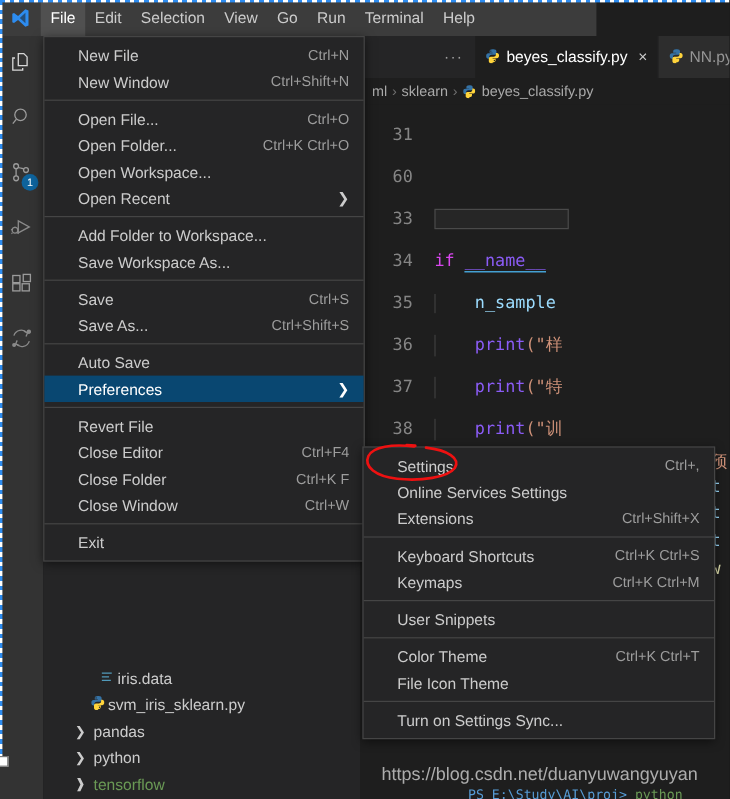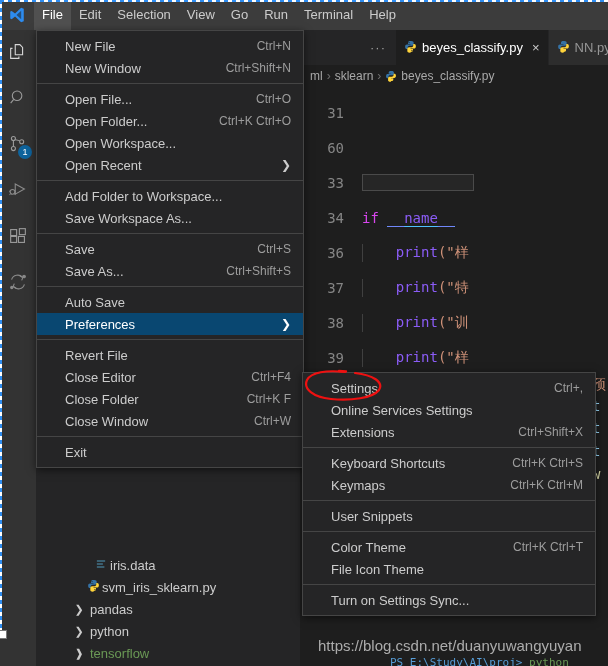--- a/index.html
+++ b/index.html
@@ -29,21 +29,21 @@
     background: repeating-linear-gradient(90deg,#2d8cf0 0 4px,#ffffff 4px 8px); }
   .sel-border.left   { left:0; top:0; width:2px; height:634px;
     background: repeating-linear-gradient(180deg,#2d8cf0 0 4px,#ffffff 4px 8px); }
   .sel-handle {
     position:absolute; width:7px; height:7px; background:#ffffff;
     border:1px solid #777; z-index:901;
   }
 
   
   .titlebar {
-    position:absolute; left:0; top:0; width:608px; height:30px;
+    position:absolute; left:0; top:0; width:497px; height:30px;
     background:#3c3c3c; display:flex; align-items:center;
   }
   .vscode-logo {
     width:34px; height:30px; display:flex; align-items:center; justify-content:center;
   }
   .menu-root { display:flex; align-items:center; height:30px; }
   .menu-root .mi {
     padding:0 8px; height:30px; line-height:30px; font-size:13px; color:#cccccc;
     white-space:nowrap;
   }
@@ -69,21 +69,21 @@
   .sidebar {
     position:absolute; left:36px; top:30px; width:264px; height:636px;
     background:#252526;
   }
   .tree {
     position:absolute; left:0; bottom:0; width:264px;
     padding-bottom:2px;
   }
   .tree-row {
     height:22px; display:flex; align-items:center; font-size:13px;
-    color:#cccccc; white-space:nowrap;margin-left:12px;
+    color:#cccccc; white-space:nowrap;
   }
   .tree-row .twisty {
     width:14px; text-align:center; color:#cccccc; font-size:11px; flex:none;
   }
   .tree-row .ficon { width:18px; text-align:center; flex:none; font-size:12px; }
   .tree-row.green { color:#6a9955; }
 
   
   .editor-area {
     position:absolute; left:300px; top:30px; width:308px; height:636px;
@@ -358,20 +358,24 @@
       <div class="code-line">
         <span class="lnum">33</span>
         <span class="ctext"><span class="find-box"></span></span>
       </div>
 
       <div class="code-line">
         <span class="lnum">34</span>
         <span class="ctext"><span class="kw-if">if</span><span class="plain"> </span><span class="call" style="border-bottom:1px solid #4fc1ff;">__name__</span></span>
       </div>
 
+      <div class="code-line">
+        <span class="lnum">35</span>
+        <span class="ctext"><span class="indent-guide"></span><span class="var">    </span><span class="var">n_sample</span></span>
+      </div>
 
       <div class="code-line">
         <span class="lnum">36</span>
         <span class="ctext"><span class="indent-guide"></span><span>    </span><span class="call">print</span><span class="str">("</span><span class="str">样</span></span>
       </div>
 
       <div class="code-line">
         <span class="lnum">37</span>
         <span class="ctext"><span class="indent-guide"></span><span>    </span><span class="call">print</span><span class="str">("</span><span class="str">特</span></span>
       </div>

